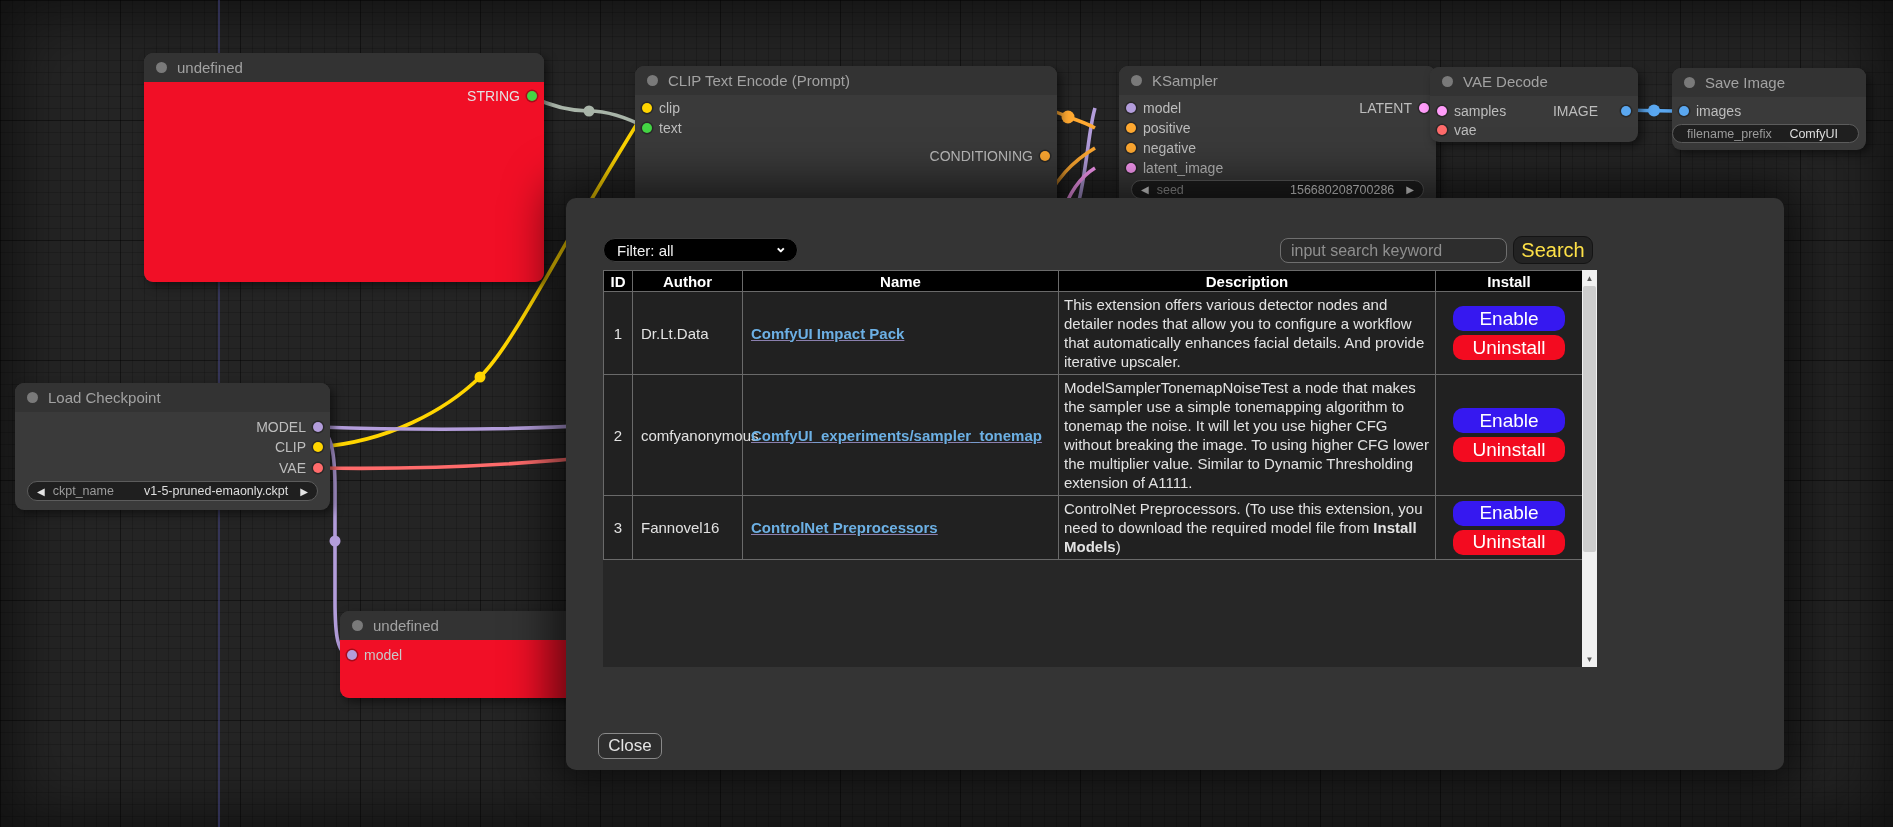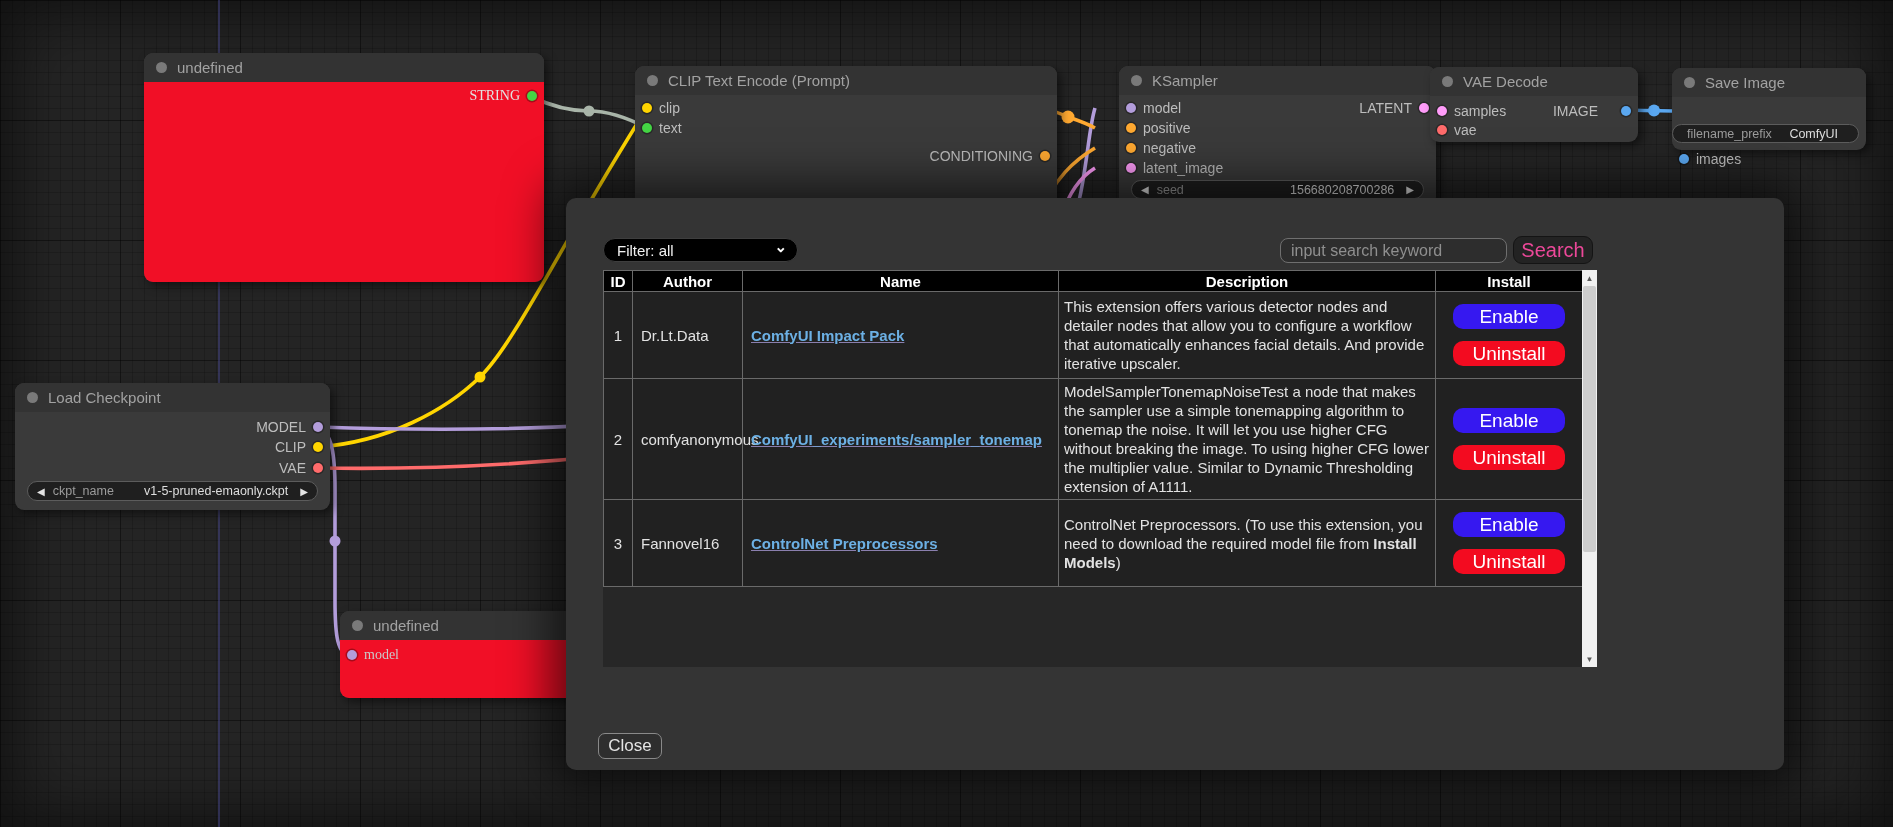--- a/index.html
+++ b/index.html
@@ -42,21 +42,21 @@
   .slot-row { position:absolute; display:flex; align-items:center; gap:7px;
               height:20px; font-size:14px; color:#bdbdbd; }
   .slot-in  { left:7px; }
   .slot-out { right:7px; flex-direction:row-reverse; }
   .port { width:10px; height:10px; border-radius:50%; flex:none;
           box-shadow:0 0 0 1.5px rgba(0,0,0,0.3); }
   .t-MODEL{background:var(--type-MODEL);} .t-CLIP{background:var(--type-CLIP);}
   .t-VAE{background:var(--type-VAE);} .t-CONDITIONING{background:var(--type-CONDITIONING);}
   .t-LATENT{background:var(--type-LATENT);} .t-IMAGE{background:var(--type-IMAGE);}
   .t-STRING{background:var(--type-STRING);}
-  .on-red { color:#e2e2e2;font-family:Liberation Serif, serif; }
+  .on-red { color:#e2e2e2; }
 
   .widget { position:absolute; left:12px; right:12px; height:19px; border-radius:10px;
     background:#1f1f1f; border:1px solid #5c5c5c; display:flex; align-items:center;
     gap:8px; padding:0 9px; font-size:12.5px; color:#9c9c9c; }
   .widget .arrow { color:#e3e3e3; font-size:10px; flex:none; }
   .widget .wvalue { margin-left:auto; color:#dedede; }
   .widget .wvalue.pad-r { margin-right:4px; }
 
   
   .modal { position:absolute; left:566px; top:198px; width:1218px; height:572px;
@@ -65,21 +65,21 @@
   .filter-select { position:absolute; left:37px; top:40px; width:195px; height:24px;
     border-radius:12px; background:#000; border:1px solid #3e3e3e; color:#f2f2f2;
     font-size:15px; display:flex; align-items:center; padding:0 10px 0 13px; cursor:default; }
   .filter-select .chev { margin-left:auto; color:#fff; font-size:15px; font-weight:bold;
     line-height:10px; transform:translateY(-3px); }
   .search-input { position:absolute; left:714px; top:40px; width:227px; height:25px;
     background:#2d2d2d; border:1px solid #6f6f6f; border-radius:8px; color:#ddd;
     font-size:16px; padding:0 10px; outline:none; font-family:"Liberation Sans",sans-serif; }
   .search-input::placeholder { color:#8f8f8f; }
   .search-btn { position:absolute; left:947px; top:38px; width:80px; height:28px;
-    background:#232323; border:1px solid #141414; border-radius:9px; color:#ec4899;
+    background:#232323; border:1px solid #141414; border-radius:9px; color:#fde047;
     font-size:20px; display:flex; align-items:center; justify-content:center;
     font-family:"Liberation Sans",sans-serif; }
 
   .table-wrap { position:absolute; left:37px; top:72px; width:994px; height:397px;
     background:#272727; }
   table.ext { position:absolute; left:0; top:0; width:979px; border-collapse:collapse;
     table-layout:fixed; }
   table.ext th { background:#000; color:#fff; font-size:15px; font-weight:bold;
     height:21px; border:1px solid #6a6a6a; text-align:center; }
   table.ext td { background:#212121; border:1px solid #6a6a6a; color:#e2e2e2;
@@ -88,21 +88,21 @@
   tbody tr:nth-child(2) td { height:96px; }
   tbody tr:nth-child(3) td { height:64px; }
   td.c-id { text-align:center; }
   td.c-author { padding-left:8px; }
   td.c-name { padding-left:8px; }
   a.name-link { color:#6cb0e4; font-weight:bold; text-decoration:underline;
     text-decoration-color:#8a7fae; }
   td.c-desc { font-size:13.5px; line-height:19px; padding:3px 5px; color:#ececec;
     vertical-align:top; }
   td.c-install { text-align:center; }
-  .btn { display:block; width:112px; height:25px; margin:12px auto; border:none;
+  .btn { display:block; width:112px; height:25px; margin:4px auto; border:none;
     border-radius:10px; color:#fff; font-size:19px; line-height:24px; text-align:center;
     font-family:"Liberation Sans",sans-serif; cursor:pointer; }
   .btn-enable { background:var(--btn-enable); }
   .btn-uninstall { background:var(--btn-uninstall); }
 
   .scrollbar { position:absolute; right:0; top:0; width:15px; height:397px; background:#f1f1f1; }
   .sb-btn { position:absolute; left:0; width:15px; height:16px; background:#f1f1f1;
     color:#5a5a5a; font-size:8px; display:flex; align-items:center; justify-content:center; }
   .sb-up { top:0; } .sb-down { bottom:0; }
   .sb-thumb { position:absolute; left:1px; top:16px; width:13px; height:266px;
@@ -228,21 +228,21 @@
       </div>
     </div>
   </div>
 
   <div class="node" style="left:1672px; top:68px; width:194px; height:82px;">
     <div class="node-title">
       <span class="title-dot"></span>
       <span>Save Image</span>
     </div>
     <div class="node-body">
-      <div class="slot-row slot-in" style="top:4px;margin-top:48px;">
+      <div class="slot-row slot-in" style="top:4px;">
         <span class="port t-IMAGE"></span>
         <span>images</span>
       </div>
       <div class="widget" style="top:27px; left:0; right:7px; padding:0 14px;">
         <span>filename_prefix</span>
         <span class="wvalue" style="margin-right:6px;">ComfyUI</span>
       </div>
     </div>
   </div>
 

